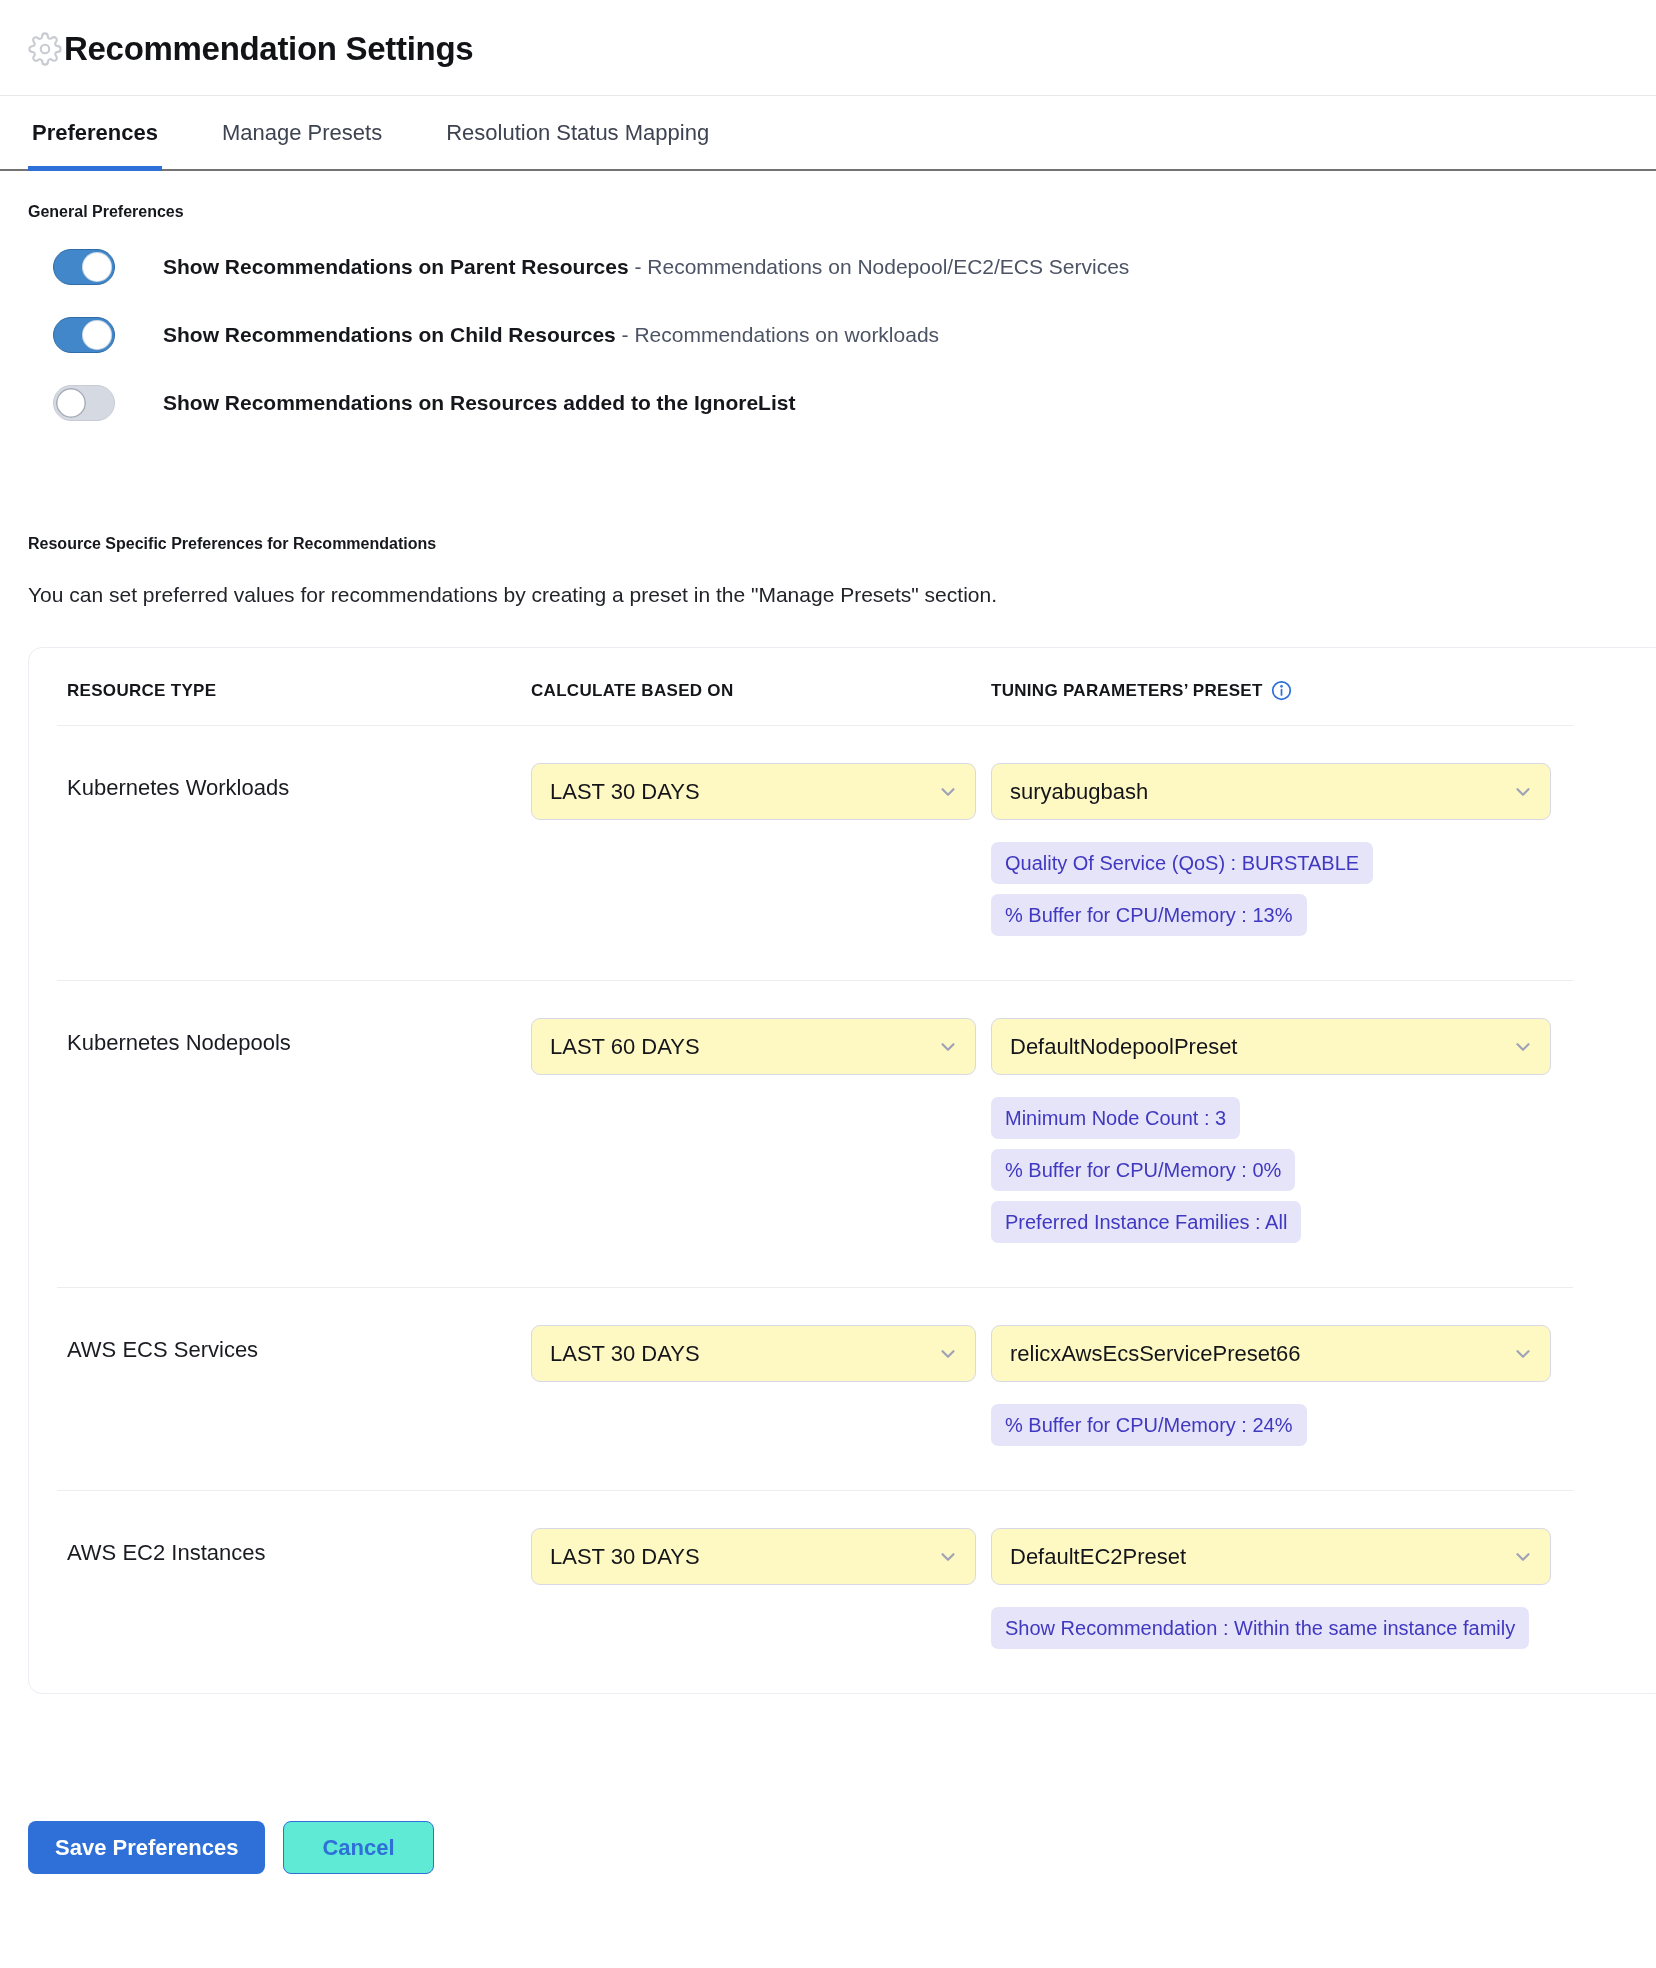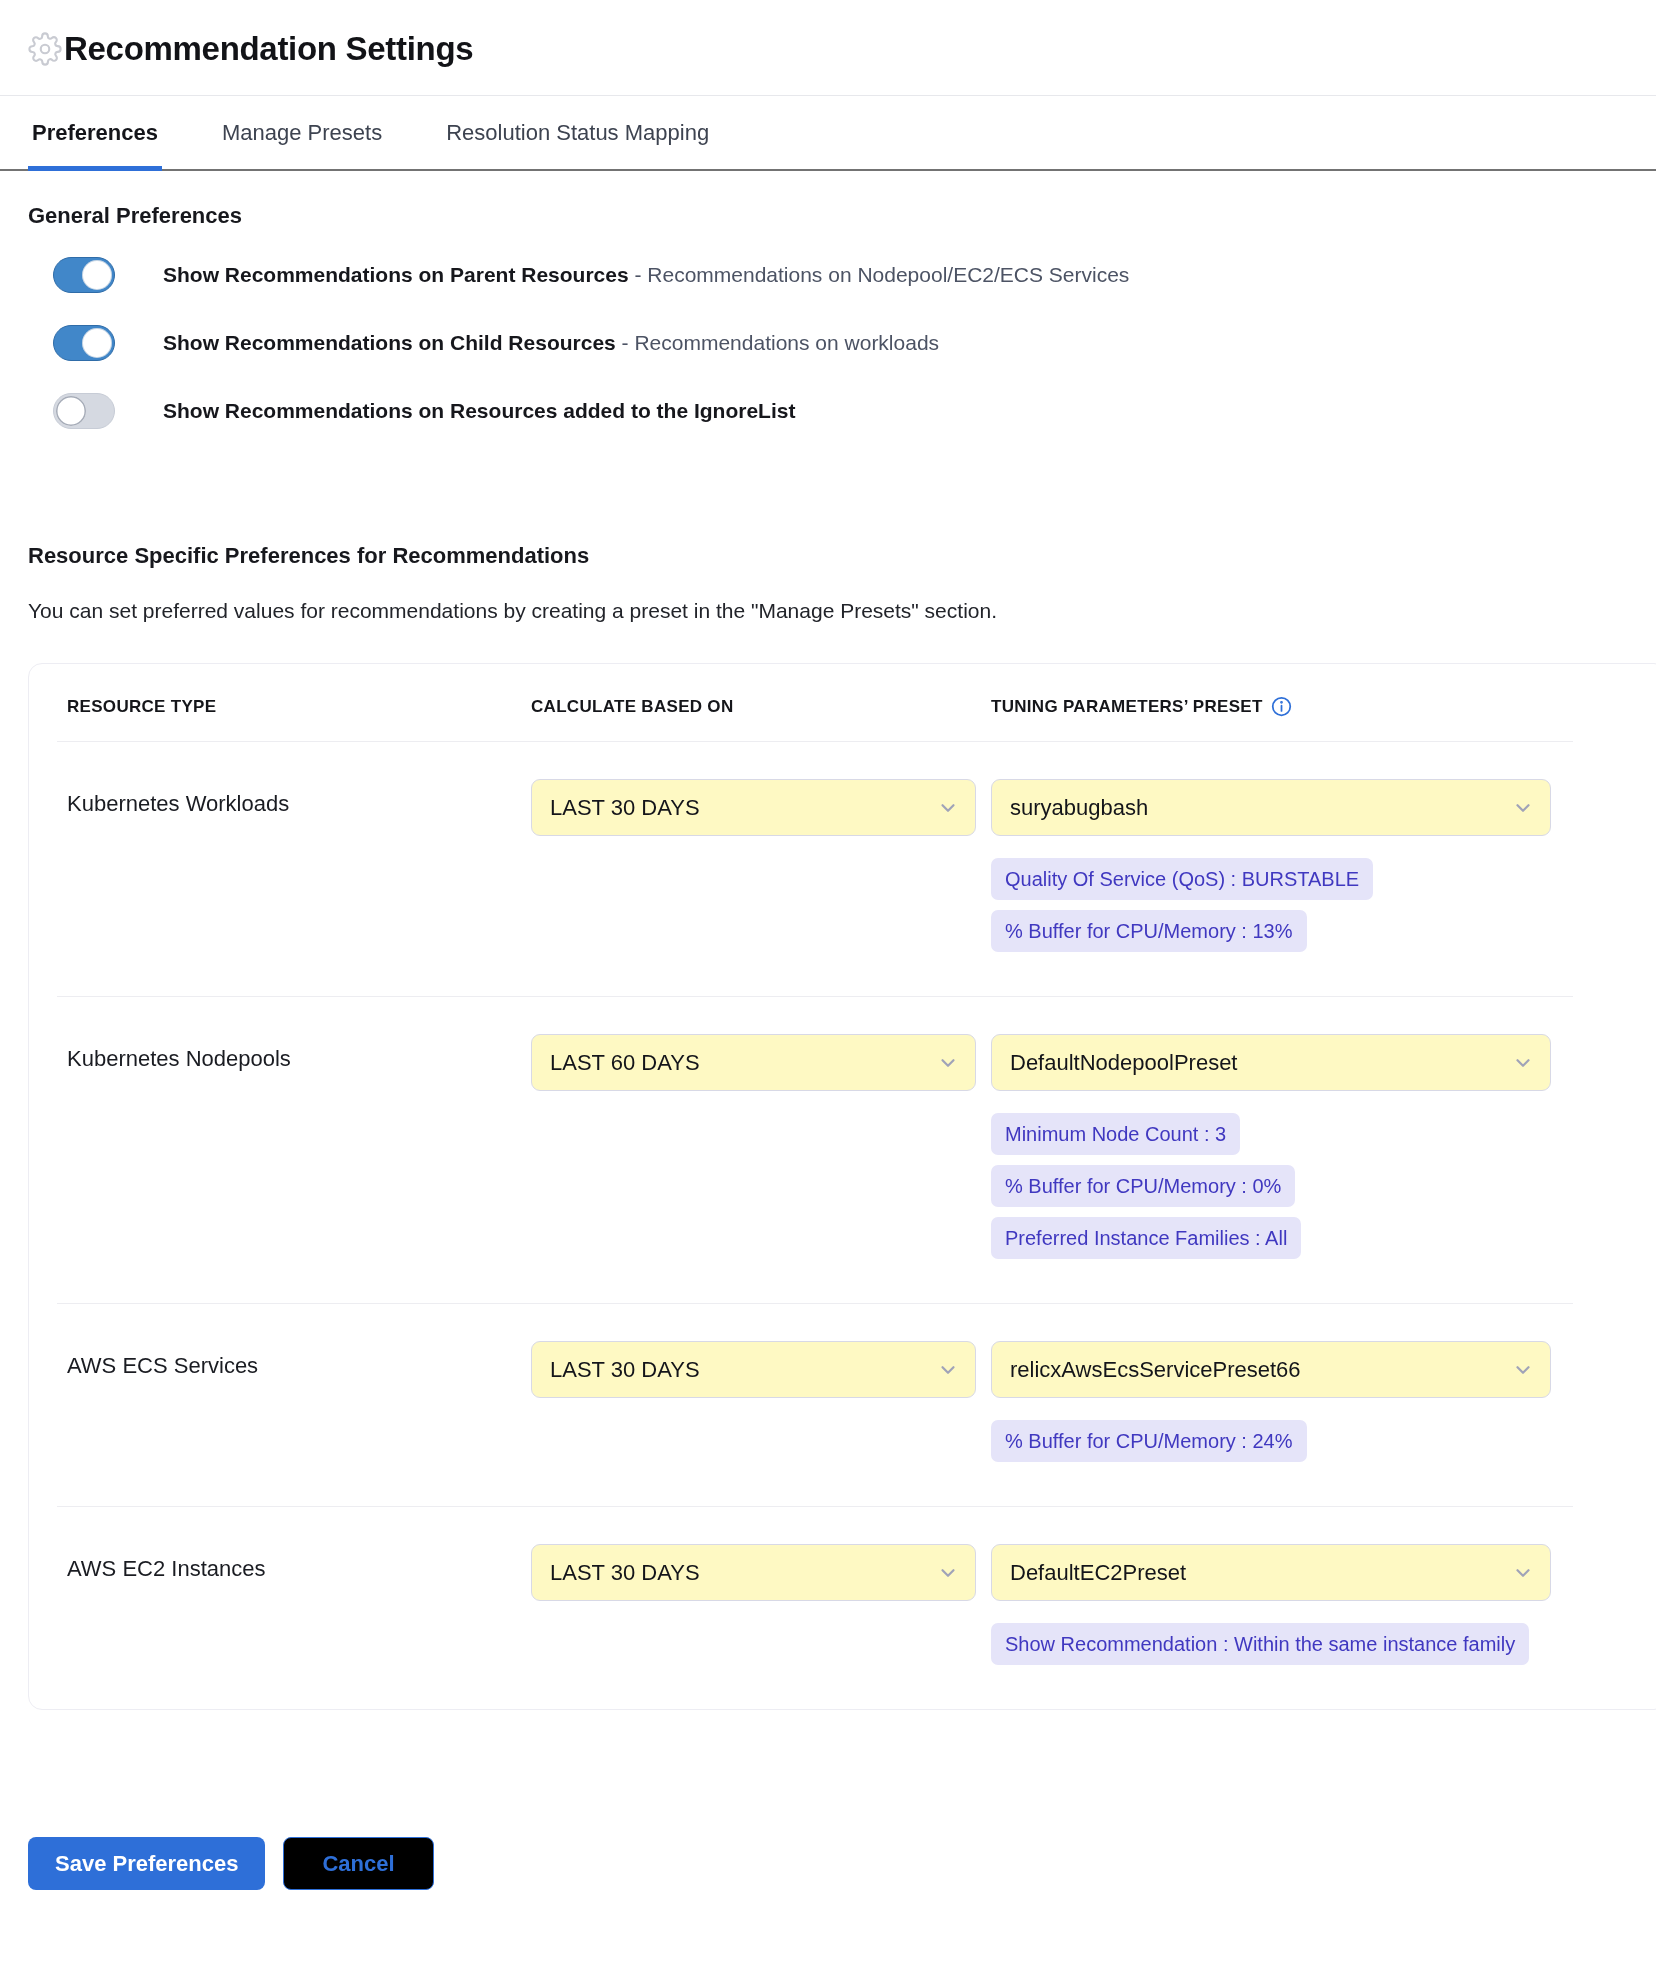--- a/index.html
+++ b/index.html
@@ -18,21 +18,21 @@
   
   .tabs { display:flex; padding:0 28px; border-bottom:2px solid #737373; }
   .tab {
     font-size:22px; color:#3d4350; padding:24px 4px 20px 4px; margin-right:56px;
     border-bottom:5px solid transparent; margin-bottom:-2px; cursor:pointer; background:none; border-top:none; border-left:none; border-right:none;
     font-family:inherit;
   }
   .tab.active { font-weight:700; color:#14151a; border-bottom-color:var(--accent-blue); }
 
   
-  .section-heading { font-size:22px; font-weight:700; color:#17181d; margin:32px 28px 0 28px; }
+  .section-heading { font-size:16px; font-weight:700; color:#17181d; margin:32px 28px 0 28px; }
   .toggles { margin:28px 28px 0 53px; }
   .toggle-row { display:flex; align-items:center; gap:48px; margin-bottom:32px; min-height:36px; }
   .switch {
     position:relative; width:62px; height:36px; border-radius:18px; flex:0 0 auto; cursor:pointer;
   }
   .switch.on { background:var(--toggle-on-blue); border:1px solid #2f6ca8; }
   .switch.off { background:var(--toggle-off-gray); border:1px solid #c7ccd6; }
   .knob {
     position:absolute; top:2px; width:30px; height:30px; border-radius:50%; background:#ffffff;
   }
@@ -69,21 +69,21 @@
   .badges { margin-top:22px; display:flex; flex-direction:column; align-items:flex-start; gap:10px; max-width:562px; }
   .badge {
     background:var(--badge-bg); color:var(--badge-text); font-size:20px; font-weight:500;
     line-height:1.3; padding:8px 14px; border-radius:7px;
   }
 
   
   .footer { display:flex; gap:18px; margin:127px 0 0 28px; }
   .btn { height:53px; border-radius:8px; font-size:22px; font-weight:700; font-family:inherit; cursor:pointer; }
   .btn-primary { background:var(--accent-blue); color:#ffffff; border:none; padding:0 27px; }
-  .btn-secondary { background:#000000; color:var(--accent-blue); border:1.5px solid var(--accent-blue); padding:0 38px; }
+  .btn-secondary { background:#5eead4; color:var(--accent-blue); border:1.5px solid var(--accent-blue); padding:0 38px; }
 </style>
 </head>
 <body>
 
 <div class="header">
   <svg class="gear" viewBox="0 0 24 24" fill="none" stroke="currentColor" stroke-width="1.5" stroke-linecap="round" stroke-linejoin="round">
     <circle cx="12" cy="12" r="3"></circle>
     <path d="M19.4 15a1.65 1.65 0 0 0 .33 1.82l.06.06a2 2 0 0 1 0 2.83 2 2 0 0 1-2.83 0l-.06-.06a1.65 1.65 0 0 0-1.82-.33 1.65 1.65 0 0 0-1 1.51V21a2 2 0 0 1-2 2 2 2 0 0 1-2-2v-.09A1.65 1.65 0 0 0 9 19.4a1.65 1.65 0 0 0-1.82.33l-.06.06a2 2 0 0 1-2.83 0 2 2 0 0 1 0-2.83l.06-.06a1.65 1.65 0 0 0 .33-1.82 1.65 1.65 0 0 0-1.51-1H3a2 2 0 0 1-2-2 2 2 0 0 1 2-2h.09A1.65 1.65 0 0 0 4.6 9a1.65 1.65 0 0 0-.33-1.82l-.06-.06a2 2 0 0 1 0-2.83 2 2 0 0 1 2.83 0l.06.06a1.65 1.65 0 0 0 1.82.33H9a1.65 1.65 0 0 0 1-1.51V3a2 2 0 0 1 2-2 2 2 0 0 1 2 2v.09a1.65 1.65 0 0 0 1 1.51 1.65 1.65 0 0 0 1.82-.33l.06-.06a2 2 0 0 1 2.83 0 2 2 0 0 1 0 2.83l-.06.06a1.65 1.65 0 0 0-.33 1.82V9a1.65 1.65 0 0 0 1.51 1H21a2 2 0 0 1 2 2 2 2 0 0 1-2 2h-.09a1.65 1.65 0 0 0-1.51 1z"></path>
   </svg>
   <h1 class="page-title">Recommendation Settings</h1>

